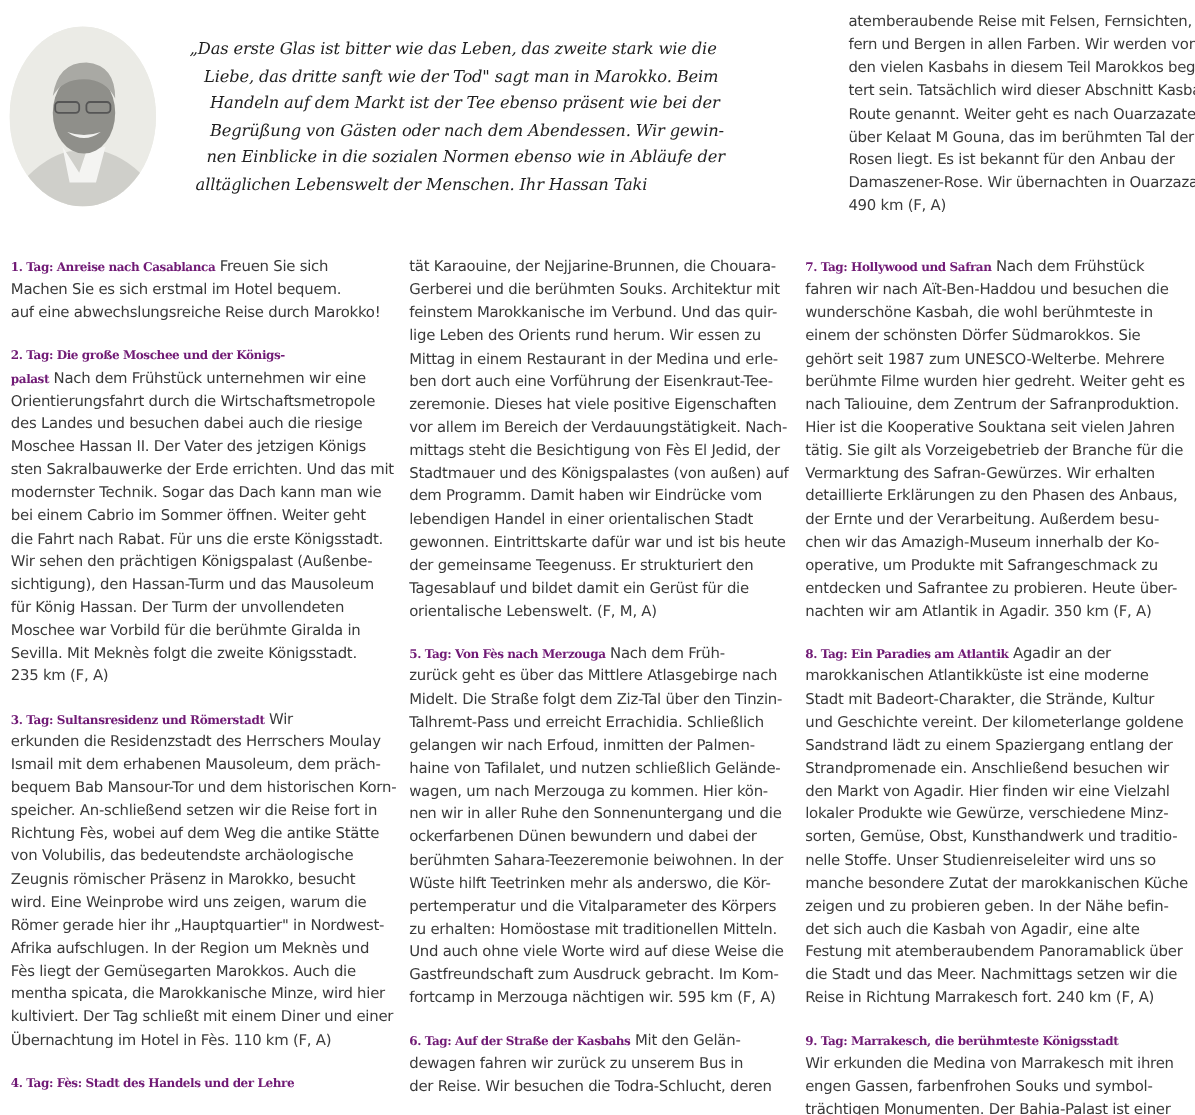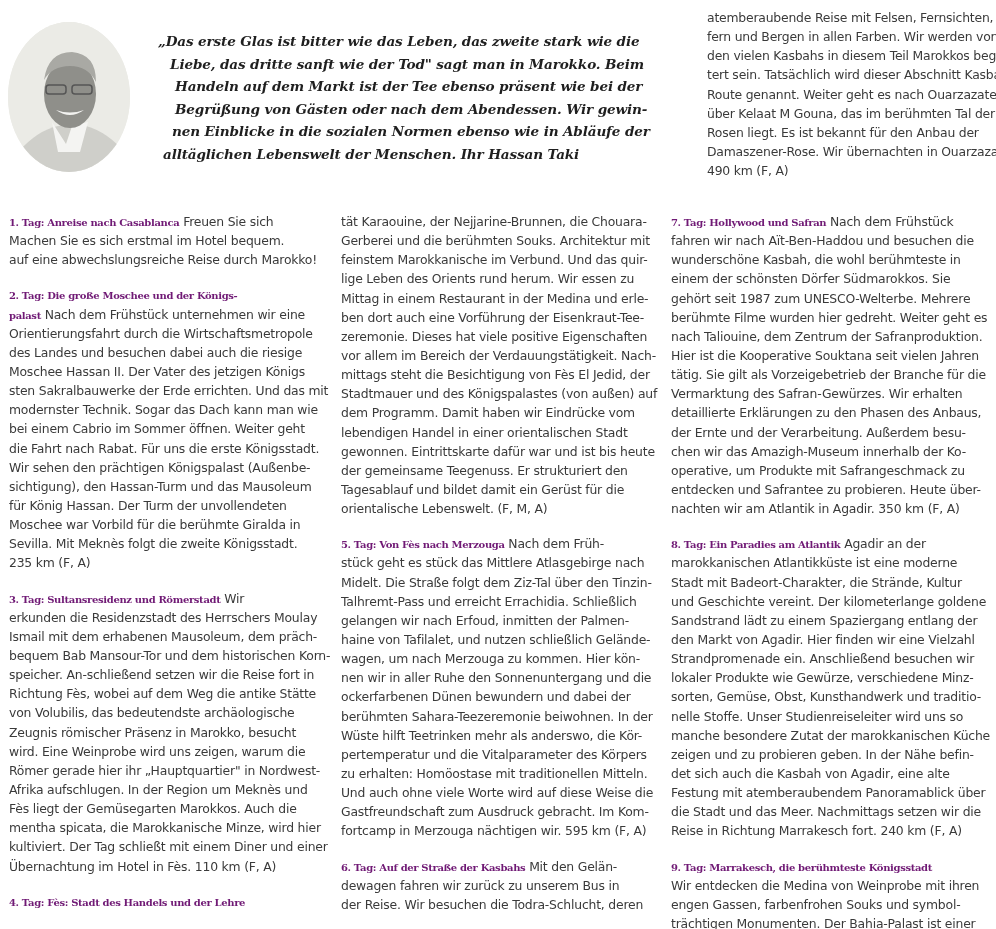--- a/index.html
+++ b/index.html
@@ -12,21 +12,21 @@
     position: absolute; left: 8px; top: 22px; width: 122px; height: 150px;
     border-radius: 50%; background: #ebebe6; overflow: hidden;
   }
   .avatar svg { width: 100%; height: 100%; display: block; }
   .quote {
     position: absolute; left: 0; top: 30px; width: 660px;
     font-family: "DejaVu Serif", "Liberation Serif", serif;
     font-style: italic; font-size: 13.6px; line-height: 22.6px; color: #1f1f1f;
     letter-spacing: -0.15px;
   }
-  .quote .ql { position: absolute; white-space: nowrap; font-weight: bold; }
+  .quote .ql { position: absolute; white-space: nowrap; }
   .col {
     position: absolute; font-size: 12.4px; line-height: 19.15px; color: #3a3a3a;
     letter-spacing: -0.2px;
   }
   .col .ln { white-space: nowrap; display: block; height: 19.15px; }
   .col .gap { display: block; height: 16px; }
   .col b {
     font-family: "DejaVu Serif", "Liberation Serif", serif; font-weight: bold;
     color: #701a75; letter-spacing: -0.35px; font-size: 10px;
   }
@@ -131,21 +131,21 @@
       <span class="ln">dem Programm. Damit haben wir Eindrücke vom</span>
       <span class="ln">lebendigen Handel in einer orientalischen Stadt</span>
       <span class="ln">gewonnen.  Eintrittskarte dafür war und ist bis heute</span>
       <span class="ln">der gemeinsame Teegenuss. Er strukturiert den</span>
       <span class="ln">Tagesablauf und bildet damit ein Gerüst für die</span>
       <span class="ln">orientalische Lebenswelt. (F, M, A)</span>
     </div>
     <span class="gap"></span>
     <div>
       <span class="ln"><b>5. Tag: Von Fès nach Merzouga</b> <span>Nach dem Früh-</span></span>
-      <span class="ln">stück geht es stück das Mittlere Atlasgebirge nach</span>
+      <span class="ln">zurück geht es über das Mittlere Atlasgebirge nach</span>
       <span class="ln">Midelt. Die Straße folgt dem Ziz-Tal über den Tinzin-</span>
       <span class="ln">Talhremt-Pass und erreicht Errachidia. Schließlich</span>
       <span class="ln">gelangen wir nach Erfoud, inmitten der Palmen-</span>
       <span class="ln">haine von Tafilalet, und nutzen schließlich Gelände-</span>
       <span class="ln">wagen, um nach Merzouga zu kommen. Hier kön-</span>
       <span class="ln">nen wir in aller Ruhe den Sonnenuntergang und die</span>
       <span class="ln">ockerfarbenen Dünen bewundern und dabei der</span>
       <span class="ln">berühmten Sahara-Teezeremonie beiwohnen. In der</span>
       <span class="ln">Wüste hilft Teetrinken mehr als anderswo, die Kör-</span>
       <span class="ln">pertemperatur und die Vitalparameter des Körpers</span>
@@ -181,32 +181,32 @@
       <span class="ln">entdecken und Safrantee zu probieren. Heute über-</span>
       <span class="ln">nachten wir am Atlantik in Agadir. 350 km (F, A)</span>
     </div>
     <span class="gap"></span>
     <div>
       <span class="ln"><b>8. Tag: Ein Paradies am Atlantik</b> <span>Agadir an der</span></span>
       <span class="ln">marokkanischen Atlantikküste ist eine moderne</span>
       <span class="ln">Stadt mit Badeort-Charakter, die Strände, Kultur</span>
       <span class="ln">und Geschichte vereint. Der kilometerlange goldene</span>
       <span class="ln">Sandstrand lädt zu einem Spaziergang entlang der</span>
+      <span class="ln">Strandpromenade ein. Anschließend besuchen wir</span>
       <span class="ln">den Markt von Agadir. Hier finden wir eine Vielzahl</span>
-      <span class="ln">Strandpromenade ein. Anschließend besuchen wir</span>
       <span class="ln">lokaler Produkte wie Gewürze, verschiedene Minz-</span>
       <span class="ln">sorten, Gemüse, Obst, Kunsthandwerk und traditio-</span>
       <span class="ln">nelle Stoffe. Unser Studienreiseleiter wird uns so</span>
       <span class="ln">manche besondere Zutat der marokkanischen Küche</span>
       <span class="ln">zeigen und zu probieren geben. In der Nähe befin-</span>
       <span class="ln">det sich auch die Kasbah von Agadir, eine alte</span>
       <span class="ln">Festung mit atemberaubendem Panoramablick über</span>
       <span class="ln">die Stadt und das Meer. Nachmittags setzen wir die</span>
       <span class="ln">Reise in Richtung Marrakesch fort. 240 km (F, A)</span>
     </div>
     <span class="gap"></span>
     <div>
       <span class="ln"><b>9. Tag: Marrakesch, die berühmteste Königsstadt</b></span>
-      <span class="ln">Wir entdecken die Medina von Weinprobe mit ihren</span>
+      <span class="ln">Wir erkunden die Medina von Marrakesch mit ihren</span>
       <span class="ln">engen Gassen, farbenfrohen Souks und symbol-</span>
       <span class="ln">trächtigen Monumenten. Der Bahia-Palast ist einer</span>
     </div>
   </div>
 
 </body></html>

